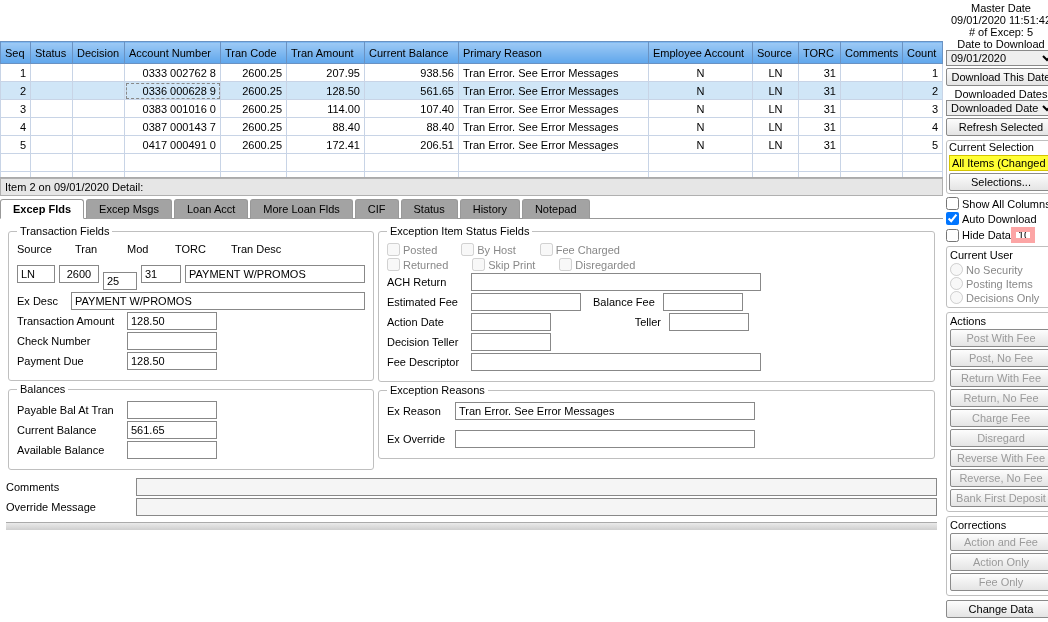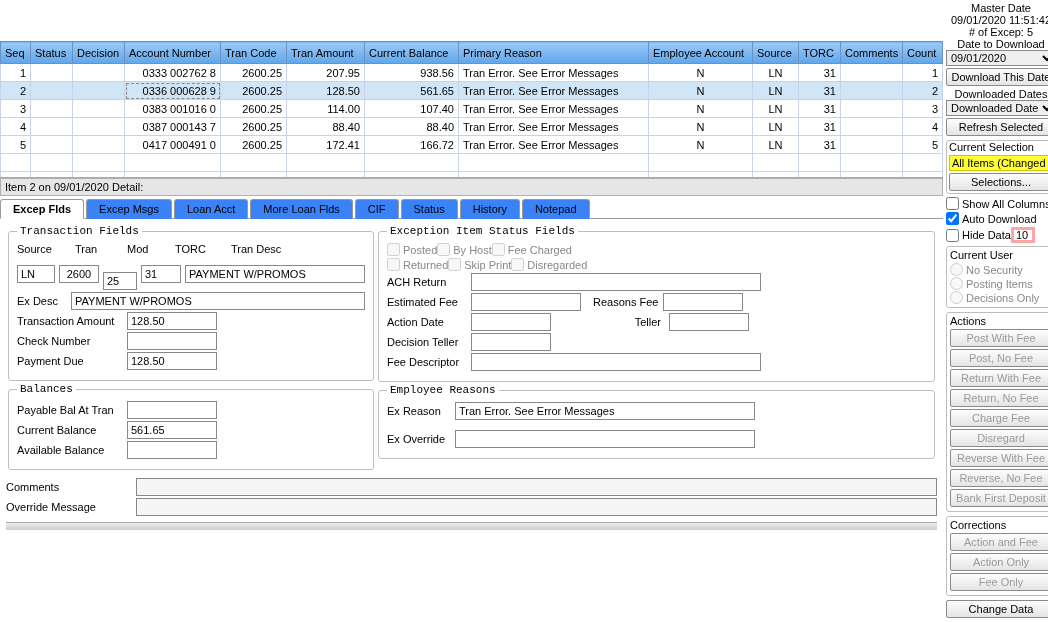--- a/index.html
+++ b/index.html
@@ -76,21 +76,21 @@
   }
   
   .tabstrip {
     display: flex;
     border-bottom: 1px solid #999;
     margin-top: 2px;
   }
   .tab {
     border: 1px solid #999;
     border-bottom: none;
-    background: #3b82f6;
+    background: #a3a3a3;
     padding: 3px 12px;
     margin-right: 2px;
     font-size: 11px;
     position: relative;
     top: 1px;
     border-radius: 3px 3px 0 0;
     cursor: pointer;
   }
   .tab.active {
     background: #fff;
@@ -103,33 +103,33 @@
     flex: 1;
     overflow: auto;
   }
   fieldset {
     border: 1px solid #bfbfbf;
     border-radius: 3px;
     margin: 2px;
     padding: 4px 8px 8px 8px;
     font-size: 11px;
   }
-  legend { font-size: 11px; padding: 0 3px; font-family: Liberation Mono, monospace; }
+  legend { font-size: 11px; padding: 0 3px; }
   .row { display: flex; align-items: center; margin: 2px 0; }
   .lbl { display: inline-block; }
   .inp {
     border: 1px solid #888;
     background: #fff;
     height: 18px;
     padding: 1px 3px;
     font-size: 11px;
   }
   .cols { display: flex; }
   .col { flex: 1; }
-  .chk { display: inline-flex; align-items: flex-end; margin-right: 0; }
+  .chk { display: inline-flex; align-items: flex-end; margin-right: 24px; }
   .chk input { margin: 0 3px 0 0; }
   .disabled-chk { color: #888; }
   
   .side-label { text-align: center; }
   .side-btn {
     display: block;
     width: 100%;
     background: linear-gradient(#fdfdfd,#e4e4e4);
     border: 1px solid #8a8a8a;
     border-radius: 2px;
@@ -164,21 +164,21 @@
     white-space: nowrap;
     overflow: hidden;
     font-size: 11px;
   }
   .side-chk { display: flex; align-items: center; margin: 1px 0; font-size: 11px; }
   .side-chk input { margin: 0 3px 0 0; }
   .side-radio { display: flex; align-items: center; margin: 1px 0; font-size: 11px; color: #888;}
   .side-radio input { margin: 0 3px 0 0; }
   .hide-num {
     width: 24px;
-    border: 3px solid #fca5a5;
+    border: 5px solid #fca5a5;
     font-size: 11px;
     text-align: left;
     height: 16px;
     margin-left: 4px;
   }
   
   .wide-inp {
     flex: 1;
     border: 1px solid #888;
     height: 18px;
@@ -297,21 +297,21 @@
             <td class="num">4</td>
             <td class=""></td>
           </tr>
           <tr>
             <td class="num">5</td>
             <td class="ctr"></td>
             <td class="ctr"></td>
             <td class="num acctnum">0417 000491 0</td>
             <td class="num">2600.25</td>
             <td class="num">172.41</td>
-            <td class="num">166.72</td>
+            <td class="num">206.51</td>
             <td class="lft">Tran Error. See Error Messages</td>
             <td class="ctr">N</td>
             <td class="ctr">LN</td>
             <td class="num">31</td>
             <td class="lft"></td>
             <td class="num">5</td>
             <td class=""></td>
           </tr>
           <tr>
             <td>&nbsp;</td>
@@ -464,41 +464,41 @@
                 <span>Disregarded</span>
               </label>
           </div>
           <div class="row">
             <span class="lbl" style="width:84px">ACH Return</span>
             <input class="inp" style="width: 290px;" value="">
           </div>
           <div class="row">
             <span class="lbl" style="width:84px">Estimated Fee</span>
             <input class="inp" style="width: 110px;" value="">
-            <span class="lbl" style="width:70px;margin-left:12px">Reasons Fee</span>
+            <span class="lbl" style="width:70px;margin-left:12px">Balance Fee</span>
             <input class="inp" style="width: 80px;" value="">
           </div>
           <div class="row">
             <span class="lbl" style="width:84px">Action Date</span>
             <input class="inp" style="width: 80px;" value="">
             <span class="lbl" style="width:60px;margin-left:50px;text-align:right">Teller</span>
             <input class="inp" style="width: 80px; margin-left: 8px;" value="">
           </div>
           <div class="row">
             <span class="lbl" style="width:84px">Decision Teller</span>
             <input class="inp" style="width: 80px;" value="">
           </div>
           <div class="row">
             <span class="lbl" style="width:84px">Fee Descriptor</span>
             <input class="inp" style="width: 290px;" value="">
           </div>
         </fieldset>
 
         <fieldset>
-          <legend>Employee Reasons</legend>
+          <legend>Exception Reasons</legend>
           <div class="row">
             <span class="lbl" style="width:68px">Ex Reason</span>
             <input class="inp" style="width: 300px;" value="Tran Error. See Error Messages">
           </div>
           <div class="row" style="margin-top:10px">
             <span class="lbl" style="width:68px">Ex Override</span>
             <input class="inp" style="width: 300px;" value="">
           </div>
         </fieldset>
       </div>

